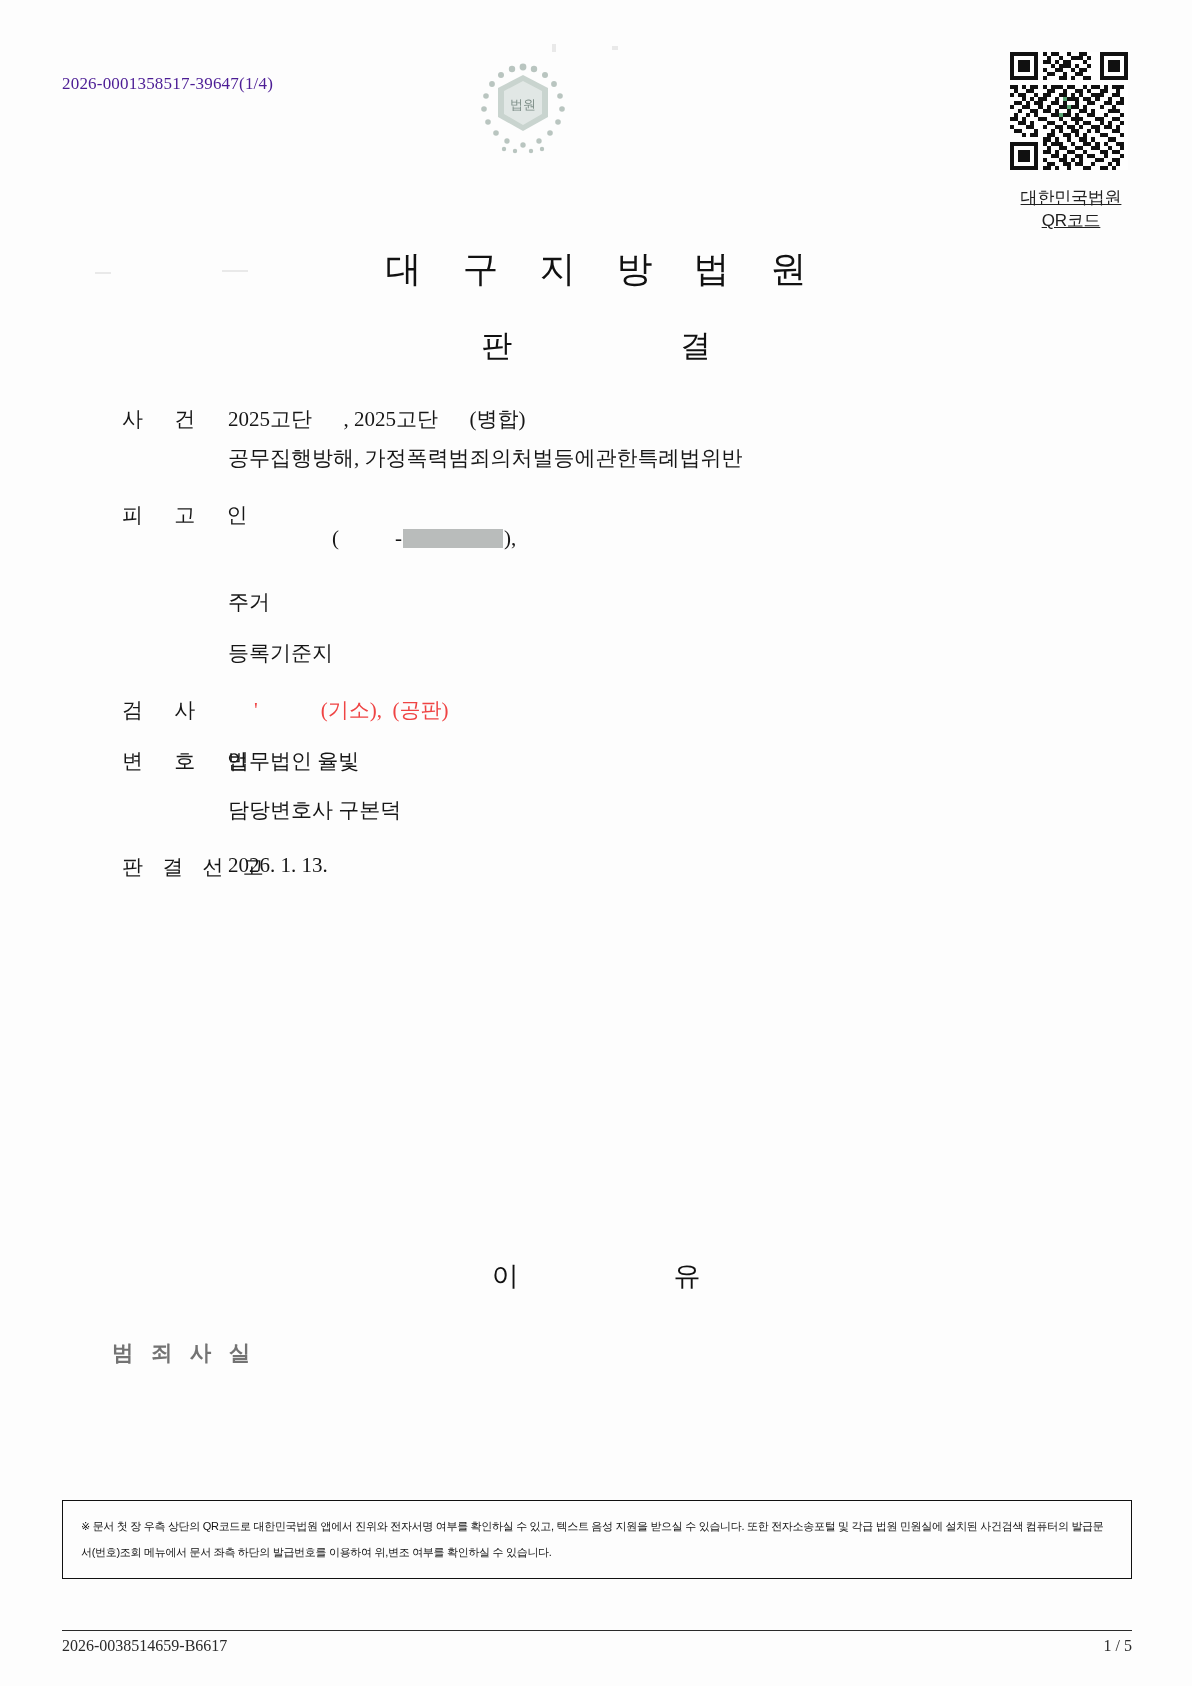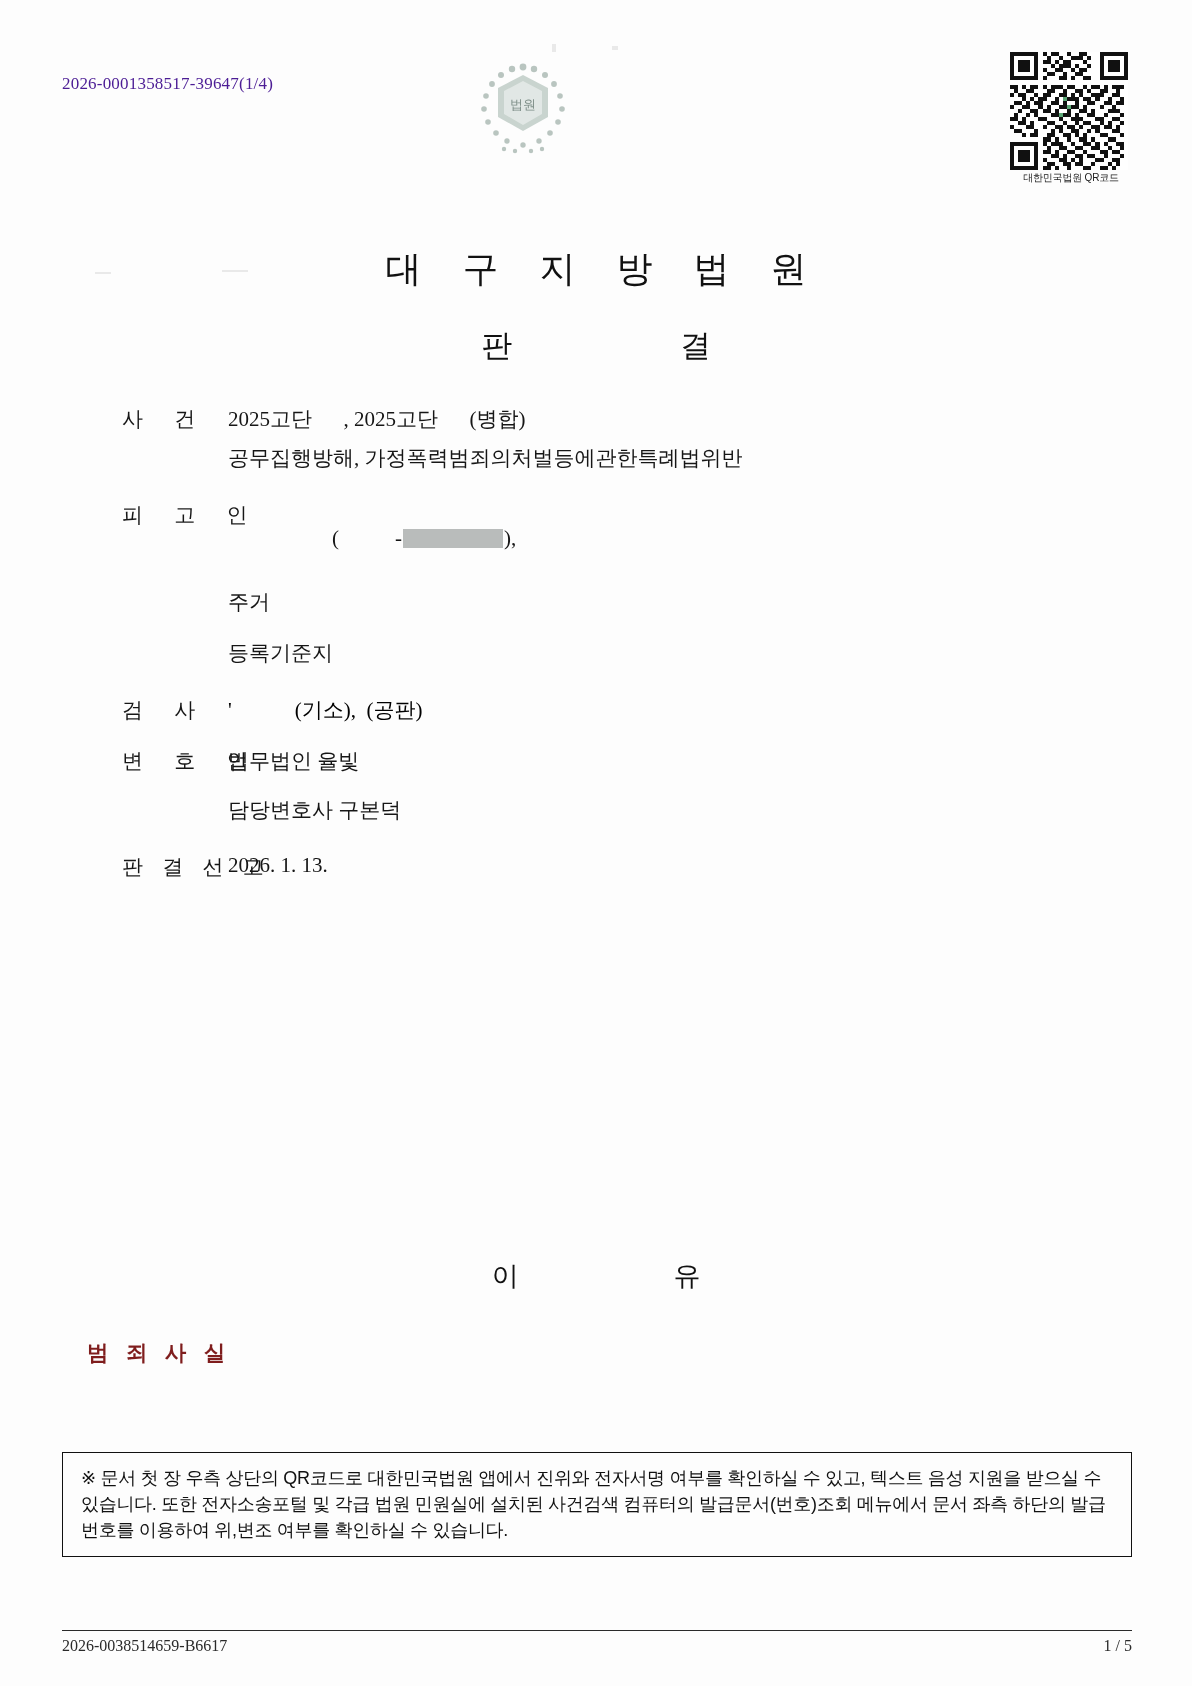--- a/index.html
+++ b/index.html
@@ -48,24 +48,25 @@
     width: 122px;
     text-align: center;
   }
   .qr {
     width: 118px;
     height: 118px;
     display: block;
   }
   .qr-caption {
     font-family: "Liberation Sans", sans-serif;
-    font-size: 10px;
+    font-size: 17px;
     color: #202020;
-    margin-top: 1px;
+    margin-top: 16px;
     letter-spacing: -0.2px;
+    text-decoration: underline;
   }
 
   
   .court-title {
     position: absolute;
     top: 245px;
     left: 0;
     width: 1192px;
     text-align: center;
     font-size: 36px;
@@ -119,21 +120,21 @@
     padding-left: 228px;
   }
   .redact {
     display: inline-block;
     width: 100px;
     height: 19px;
     background: #b9bcbb;
     vertical-align: -3px;
     margin: 0 1px;
   }
-  .light { color: #000000; }
+  .light { color: #ef4444; margin-left: 26px; }
 
   
   .section-center {
     width: 1192px;
     text-align: center;
     font-size: 27px;
     letter-spacing: 74px;
     text-indent: 74px;
     color: #111;
   }
@@ -155,39 +156,39 @@
   .justify { text-align: justify; text-align-last: left; }
 
   .reason-block {
     position: absolute;
     top: 1258px;
     left: 0;
     width: 1192px;
   }
   .reason-heading {
     margin-top: 44px;
-    padding-left: 87px;
+    padding-left: 112px;
     font-size: 21.5px;
     font-weight: bold;
     letter-spacing: 6px;
-    color: #7f1d1d;
+    color: #737373;
     font-family: Liberation Serif, serif;
   }
 
   
   .footer-note {
     position: absolute;
     left: 62px;
-    top: 1452px;
+    top: 1500px;
     width: 1070px;
     border: 1.6px solid #111;
     box-sizing: border-box;
     padding: 12px 24px 13px 18px;
     font-family: "Liberation Sans", "DejaVu Sans", sans-serif;
-    font-size: 18px;
+    font-size: 11px;
     line-height: 26px;
     color: #111;
     letter-spacing: -0.3px;
   }
   .footer-note p { margin: 0; }
 
   .footer-line {
     position: absolute;
     left: 62px;
     right: 60px;

